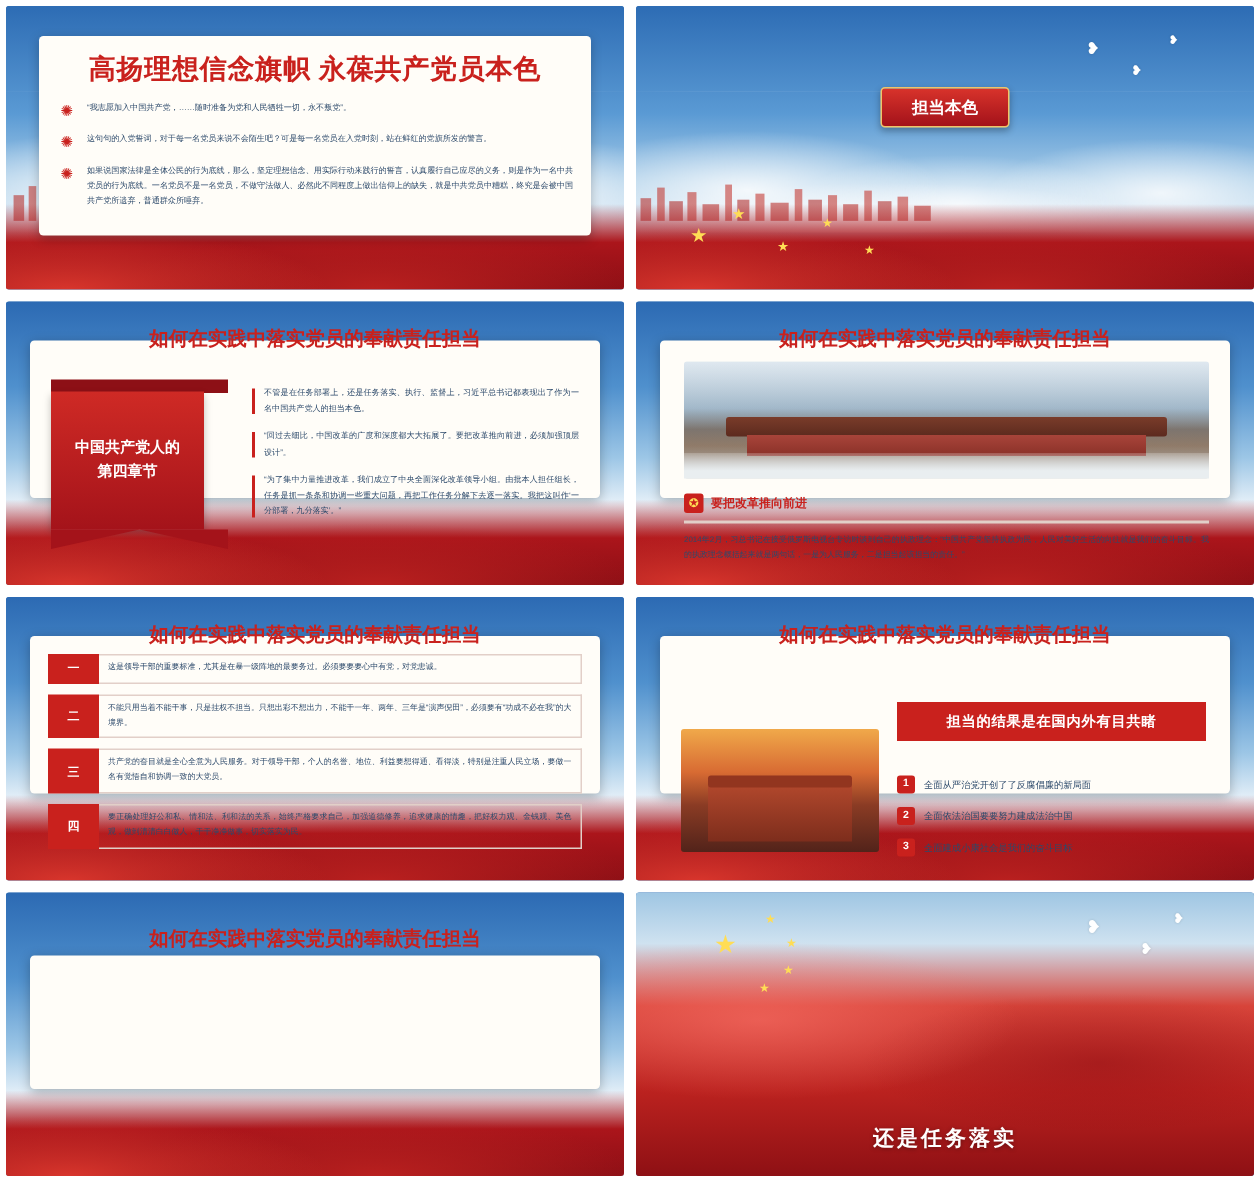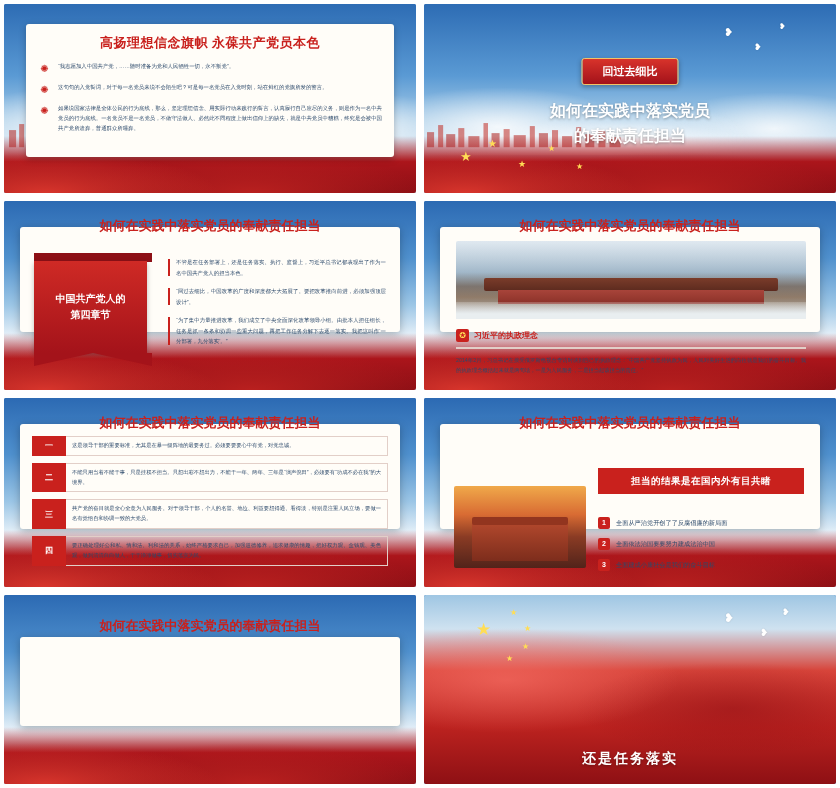--- a/index.html
+++ b/index.html
@@ -66,21 +66,21 @@
   }
   .dove {
     position: absolute;
     color: #ffffff;
     font-size: 11px;
     text-shadow: 0 0 2px rgba(0,0,0,.15);
   }
 
   
   .s1 .card { left: 22px; right: 22px; top: 20px; bottom: 36px; padding: 10px 12px; }
-  .s1 .ttl { font-size: 13px; margin-bottom: 9px; }
+  .s1 .ttl { font-size: 18px; margin-bottom: 9px; }
   .bullets { display: flex; flex-direction: column; gap: 7px; }
   .bullet { display: flex; gap: 7px; align-items: flex-start; }
   .bicon {
     flex: 0 0 auto; width: 13px; height: 13px; margin-top: 1px;
     color: #c9211d; font-size: 10px; line-height: 13px; text-align: center;
   }
   .btext { font-size: 5.4px; line-height: 1.85; color: #2d4a6b; text-align: justify; }
 
   
   .chapbadge {
@@ -106,21 +106,21 @@
     background: #fffdf8; border-radius: 3px; box-shadow: 0 2px 8px rgba(0,0,0,.28);
   }
   .inner .htitle {
     position: absolute; left: 0; right: 0; top: 16px;
     text-align: center; color: #c9211d; font-size: 13px; font-weight: bold;
     z-index: 3;
   }
 
   
   .flagcard {
-    position: absolute; left: 14px; top: 34px; width: 113px; height: 92px;
+    position: absolute; left: 14px; top: 34px; width: 102px; height: 92px;
     background: linear-gradient(180deg, #cf2a25, #a4131a);
     color: #fff; display: flex; align-items: center; justify-content: center;
     text-align: center; font-size: 10px; font-weight: bold; line-height: 1.6;
     box-shadow: 0 2px 5px rgba(0,0,0,.25);
   }
   .flagcard::after {
     content: ""; position: absolute; left: 0; bottom: -13px; width: 0; height: 0;
     border-left: 59px solid #a4131a; border-right: 59px solid #a4131a;
     border-bottom: 13px solid transparent;
   }
@@ -303,25 +303,21 @@
       <rect x="320" y="34" width="18" height="26" fill="#ae1f1c"></rect>
       <rect x="346" y="28" width="14" height="32" fill="#c12c24"></rect>
       <rect x="368" y="40" width="22" height="20" fill="#b6241f"></rect>
     </svg>
     <div class="redwave"></div>
     <span class="star" style="left:36px; bottom:30px; font-size:13px;">★</span>
     <span class="star" style="left:64px; bottom:44px; font-size:10px;">★</span>
     <span class="star" style="left:94px; bottom:24px; font-size:9px;">★</span>
     <span class="star" style="left:124px; bottom:40px; font-size:8px;">★</span>
     <span class="star" style="left:152px; bottom:22px; font-size:8px;">★</span>
-    <div class="chapbadge">回过去细比</div>
-    <div class="chaptitle">
-      <div>如何在实践中落实党员</div>
-      <div>的奉献责任担当</div>
-    </div>
+    <div class="chapbadge">担当本色</div>
   </div>
 
   <div class="slide inner s3">
     <div class="bg"></div>
     <div class="redwave"></div>
     <div class="htitle">如何在实践中落实党员的奉献责任担当</div>
     <div class="board">
       <div class="ftop"></div>
       <div class="flagcard">
         <div>
@@ -342,21 +338,21 @@
     <div class="redwave"></div>
     <div class="htitle">如何在实践中落实党员的奉献责任担当</div>
     <div class="board">
       <div class="photo" style="left:16px; right:14px; top:14px; height:78px;">
         <div class="roof"></div>
         <div class="wall"></div>
         <div class="snow"></div>
       </div>
       <div style="position:absolute; left:16px; top:102px;" class="redtag">
         <span class="sq">✪</span>
-        <span class="tx">习近平的执政理念</span>
+        <span class="tx">要把改革推向前进</span>
       </div>
       <div style="position:absolute; left:16px; right:14px; top:120px; height:2px; background:#e2cfc8;"></div>
       <div class="body" style="top:128px;">
         <p>2014年2月，习总书记在接受俄罗斯电视台专访时谈到自己的执政理念：“中国共产党坚持执政为民，人民对美好生活的向往就是我们的奋斗目标。我的执政理念概括起来就是两句话，一是为人民服务，二是担当起该担当的责任。”</p>
       </div>
     </div>
   </div>
 
   <div class="slide inner s5">
     <div class="bg"></div>

